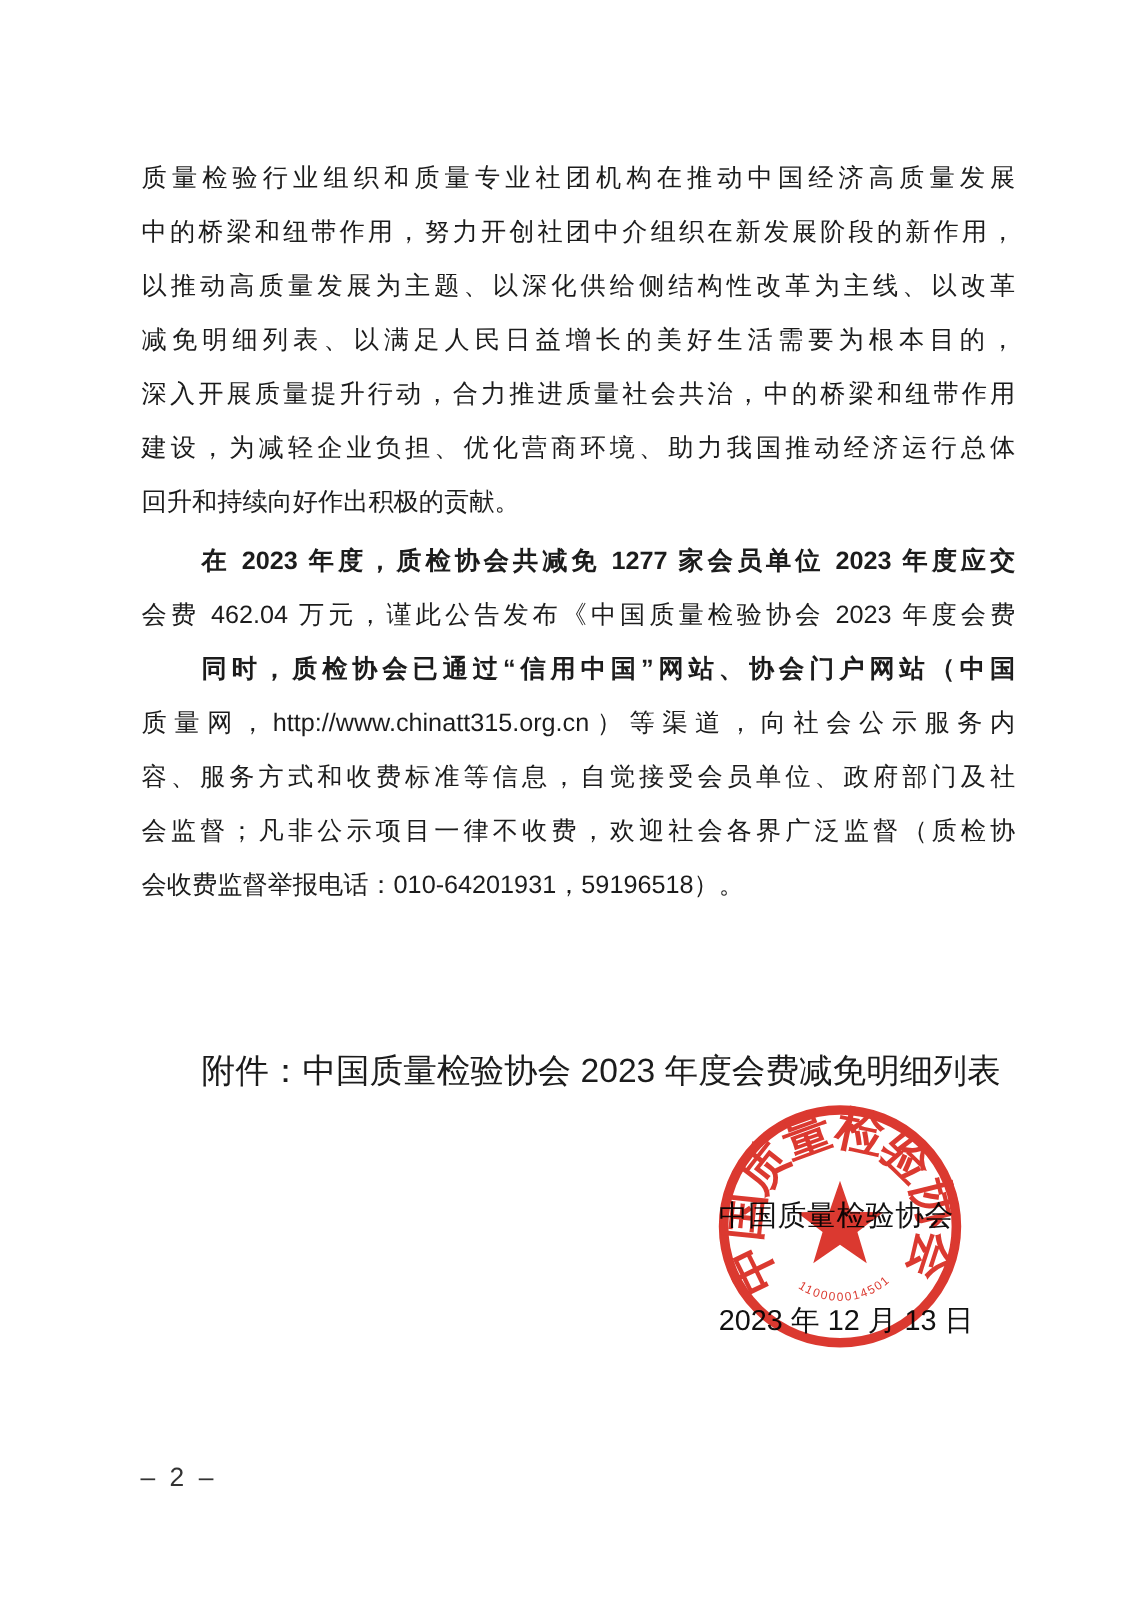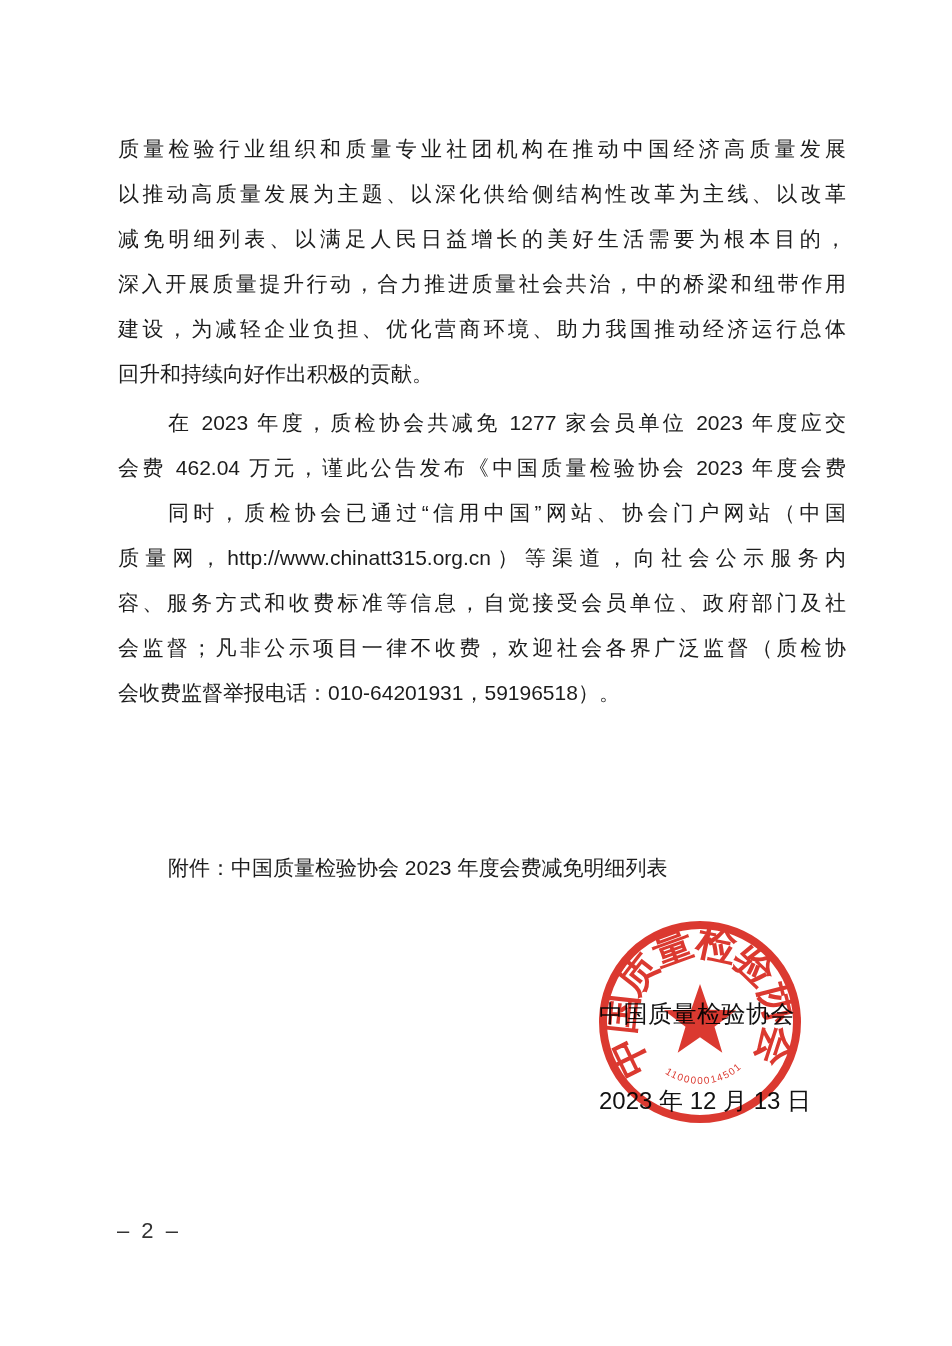--- a/index.html
+++ b/index.html
@@ -17,25 +17,25 @@
   .line {
     font-size:21px;
     line-height:45px;
     height:45px;
     text-align:justify;
     text-align-last:justify;
     white-space:normal;
     color:#1c1c1c;
   }
   .line.end { text-align-last:left; }
-  .line.indent { text-indent:50px; }
+  .line.indent { text-indent:50px;font-weight:bold; }
   .para2 { margin-top:4px; }
   .attachment {
-    position:absolute; left:168px; top:845px;
-    font-size:21px; line-height:45px; color:#1c1c1c;
+    position:absolute; left:168px; top:870px;
+    font-size:28px; line-height:45px; color:#1c1c1c;
   }
   .signature {
     position:absolute; left:599px; top:999px;
     font-size:24px; line-height:30px; color:#111111;
     letter-spacing:0.5px;
     z-index:2;
   }
   .sign-date {
     position:absolute; left:599px; top:1086px;
     font-size:24px; line-height:30px; color:#111111;
@@ -56,20 +56,21 @@
   .seal .ring-char { font-size:40px; font-weight:bold; }
   .seal .code-text { font-size:10px; letter-spacing:1.5px; }
 </style>
 </head>
 <body>
 
 <div class="page">
 
   <div class="content">
     <div class="line">质量检验行业组织和质量专业社团机构在推动中国经济高质量发展</div>
+    <div class="line">中的桥梁和纽带作用，努力开创社团中介组织在新发展阶段的新作用，</div>
     <div class="line">以推动高质量发展为主题、以深化供给侧结构性改革为主线、以改革</div>
     <div class="line">减免明细列表、以满足人民日益增长的美好生活需要为根本目的，</div>
     <div class="line">深入开展质量提升行动，合力推进质量社会共治，中的桥梁和纽带作用</div>
     <div class="line">建设，为减轻企业负担、优化营商环境、助力我国推动经济运行总体</div>
     <div class="line end">回升和持续向好作出积极的贡献。</div>
 
     <div class="line indent para2">在 2023 年度，质检协会共减免 1277 家会员单位 2023 年度应交</div>
     <div class="line">会费 462.04 万元，谨此公告发布《中国质量检验协会 2023 年度会费</div>
 
     <div class="line indent">同时，质检协会已通过“信用中国”网站、协会门户网站（中国</div>

